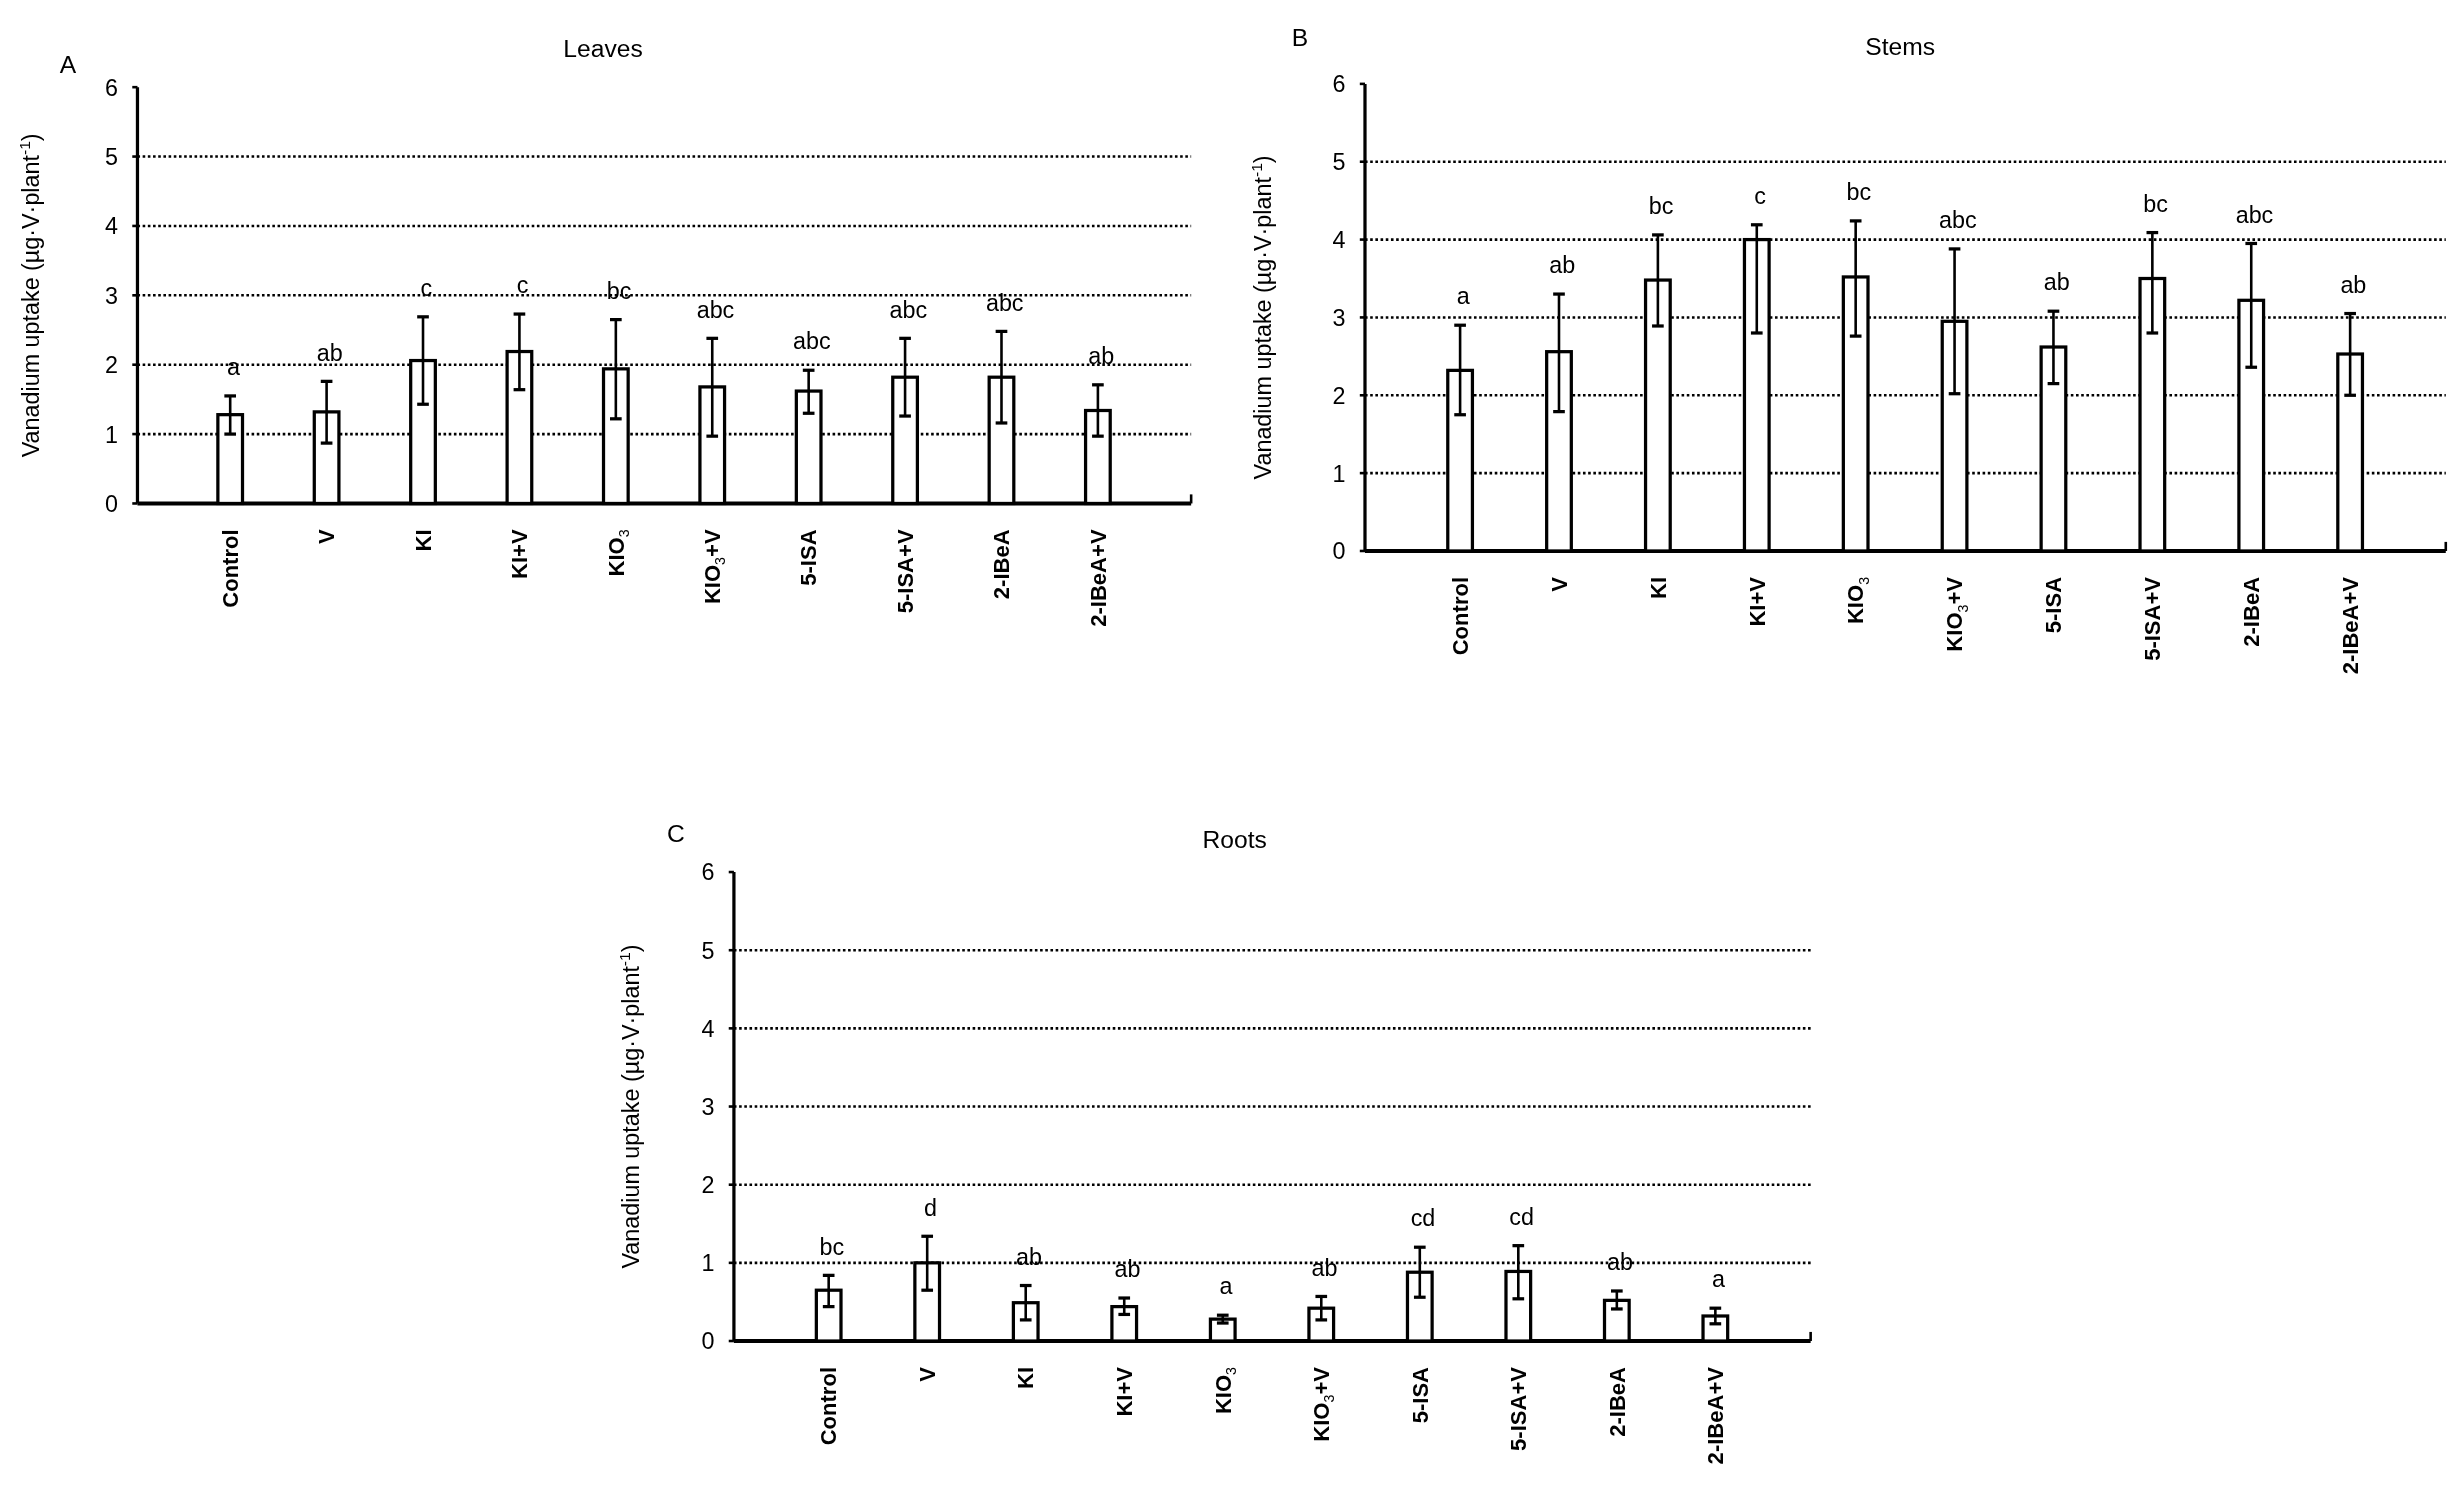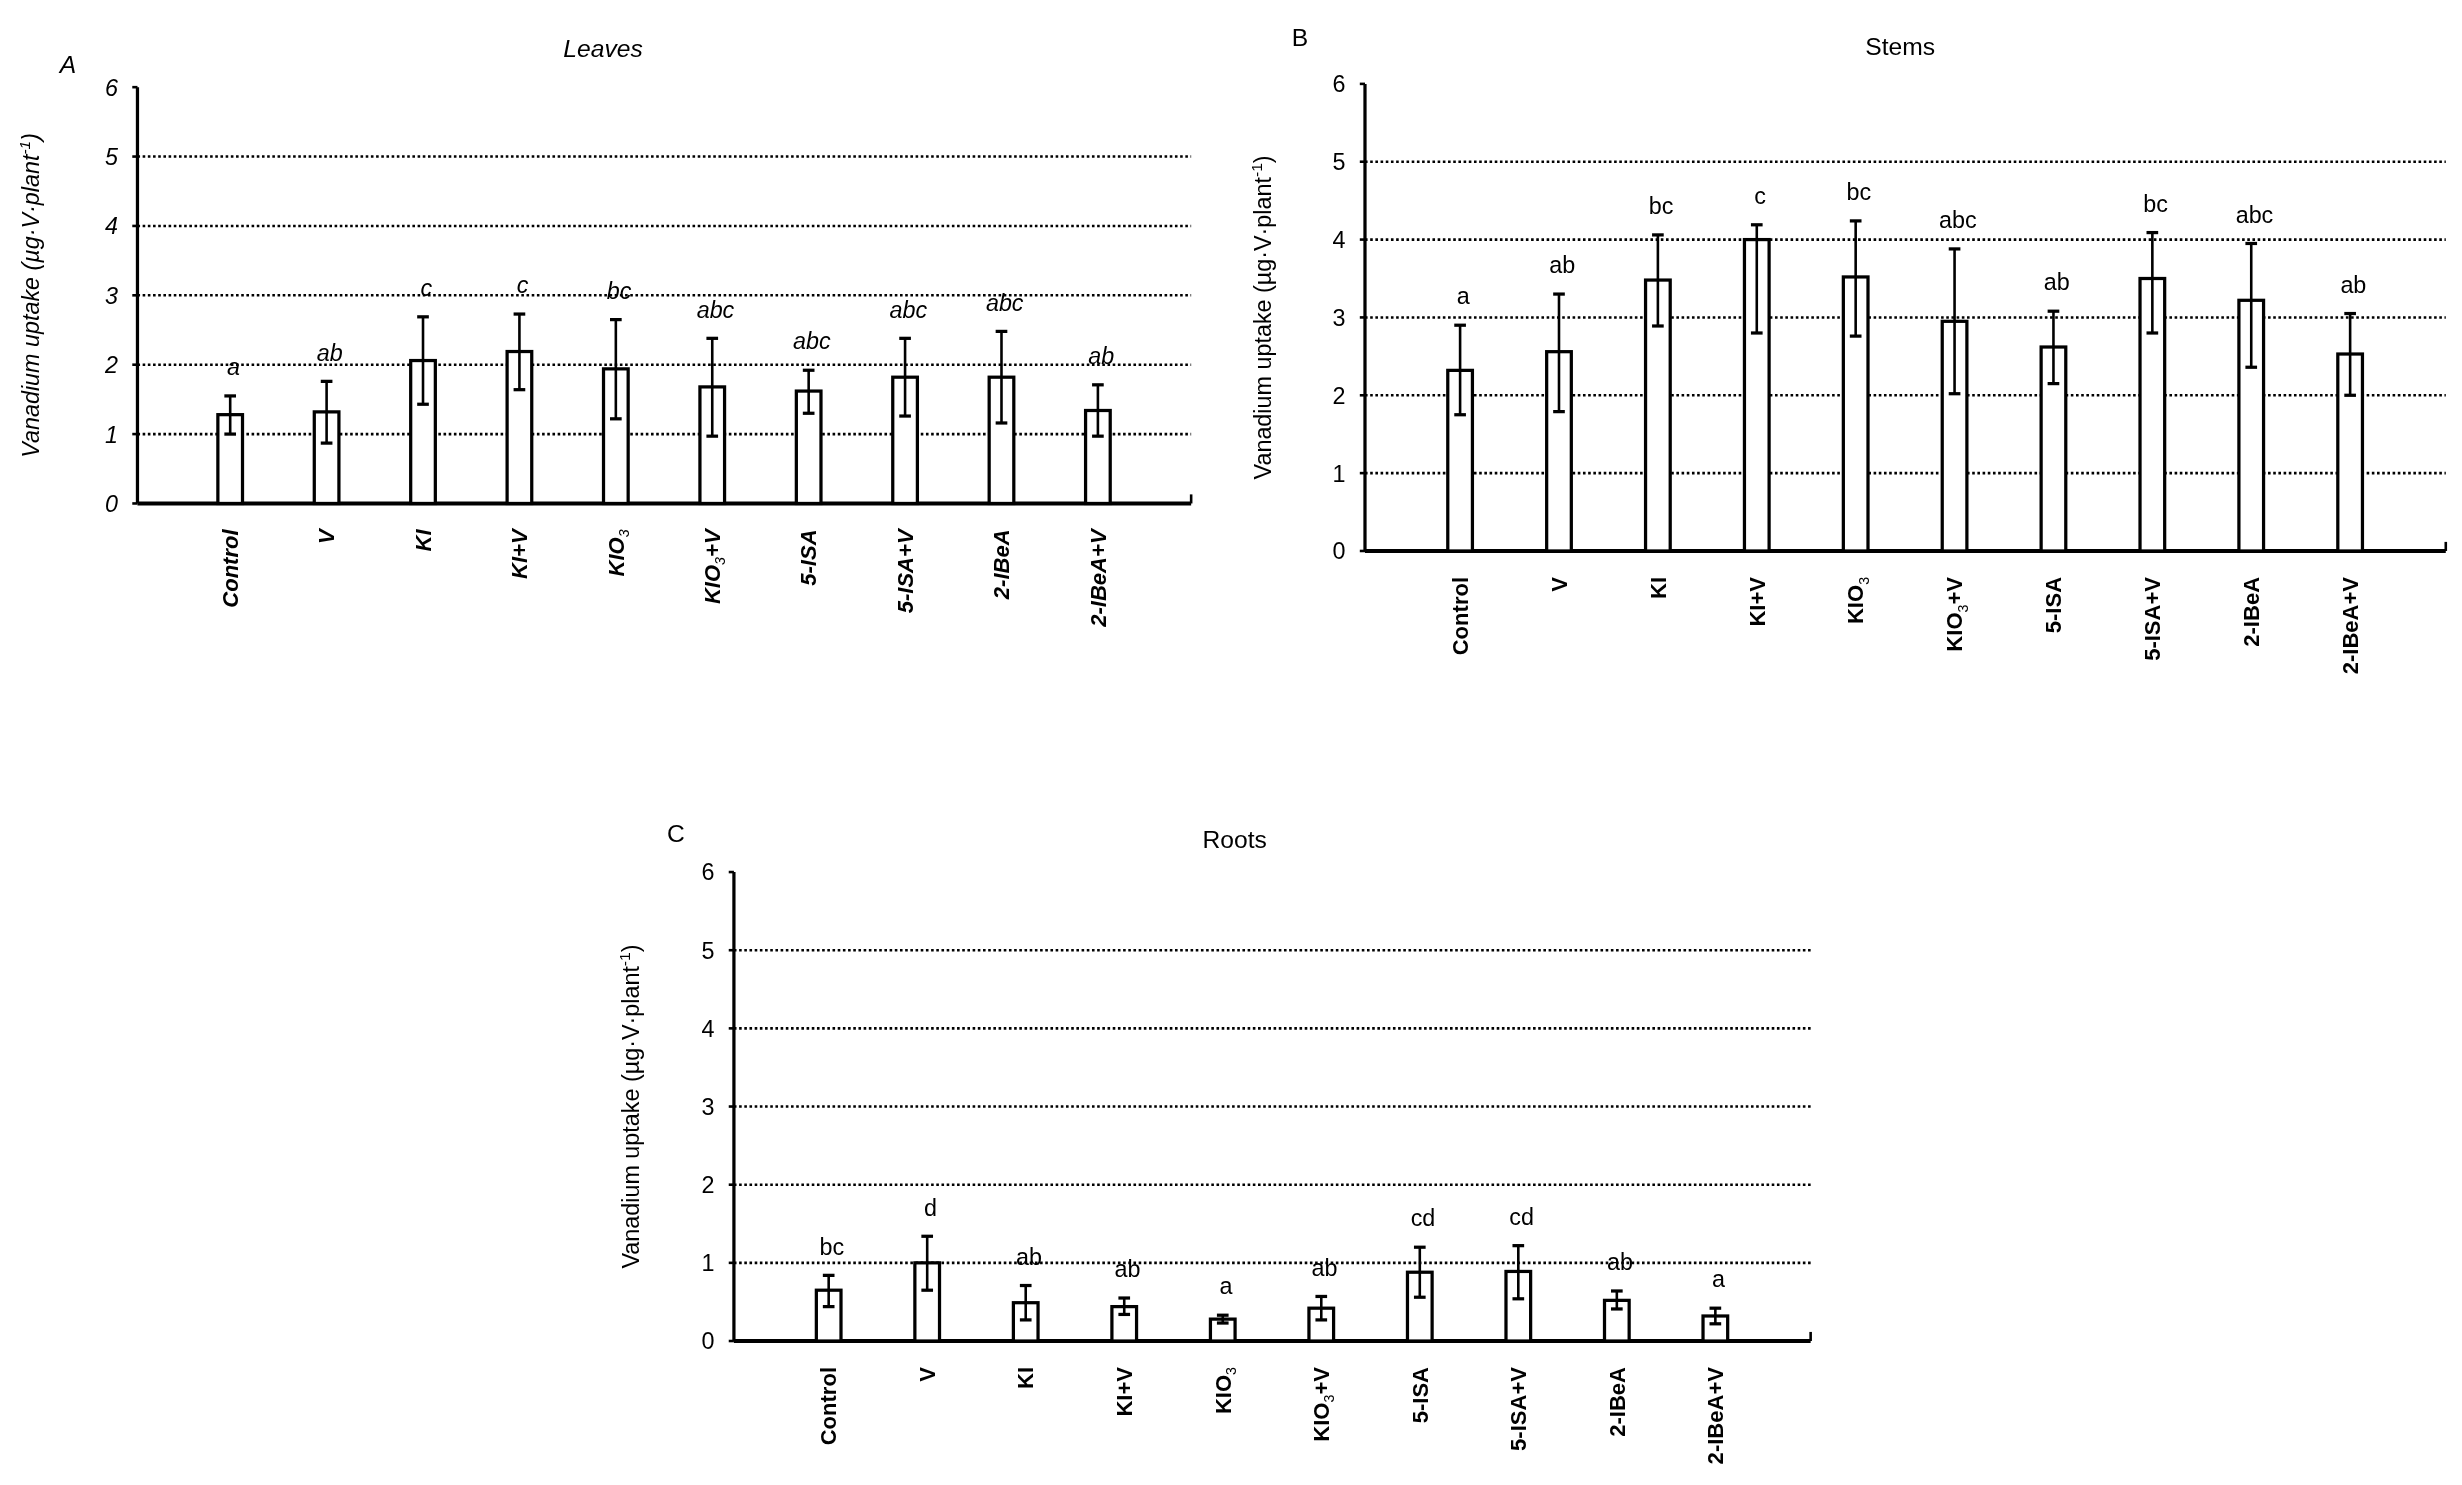--- a/index.html
+++ b/index.html
@@ -10,21 +10,21 @@
   .tick-label { font-size: 36px; }
   .title { font-size: 38px; }
   .panel-letter { font-size: 38px; }
   .sig { font-size: 36px; }
   .cat { font-size: 34px; font-weight: bold; }
   .ylab { font-size: 36px; }
 </style>
 </head>
 <body>
 
-<div class="panel" style="left:0;top:0;width:1232px;height:649px;font-style:italic;">
+<div class="panel" style="left:0;top:0;width:1232px;height:649px;">
   <svg id="svg-0" width="1232" height="649" viewBox="0 0 1900 1000">
       <text x="930" y="88" text-anchor="middle" class="title">Leaves</text>
       <text x="92" y="112" text-anchor="start" class="panel-letter">A</text>
       <text x="60" y="455" text-anchor="middle" class="ylab" transform="rotate(-90 60 455)"><tspan>Vanadium uptake (µg·V·plant</tspan><tspan dy="-14" font-size="24px">-1</tspan><tspan dy="14">)</tspan></text>
       <line x1="204" x2="212" y1="776" y2="776" stroke="#000" stroke-width="4"></line>
       <text x="182" y="789" text-anchor="end" class="tick-label">0</text>
       <line x1="212" x2="1837" y1="669" y2="669" stroke="#000" stroke-width="4" stroke-dasharray="4 4"></line>
       <line x1="204" x2="212" y1="669" y2="669" stroke="#000" stroke-width="4"></line>
       <text x="182" y="682" text-anchor="end" class="tick-label">1</text>
       <line x1="212" x2="1837" y1="562" y2="562" stroke="#000" stroke-width="4" stroke-dasharray="4 4"></line>

